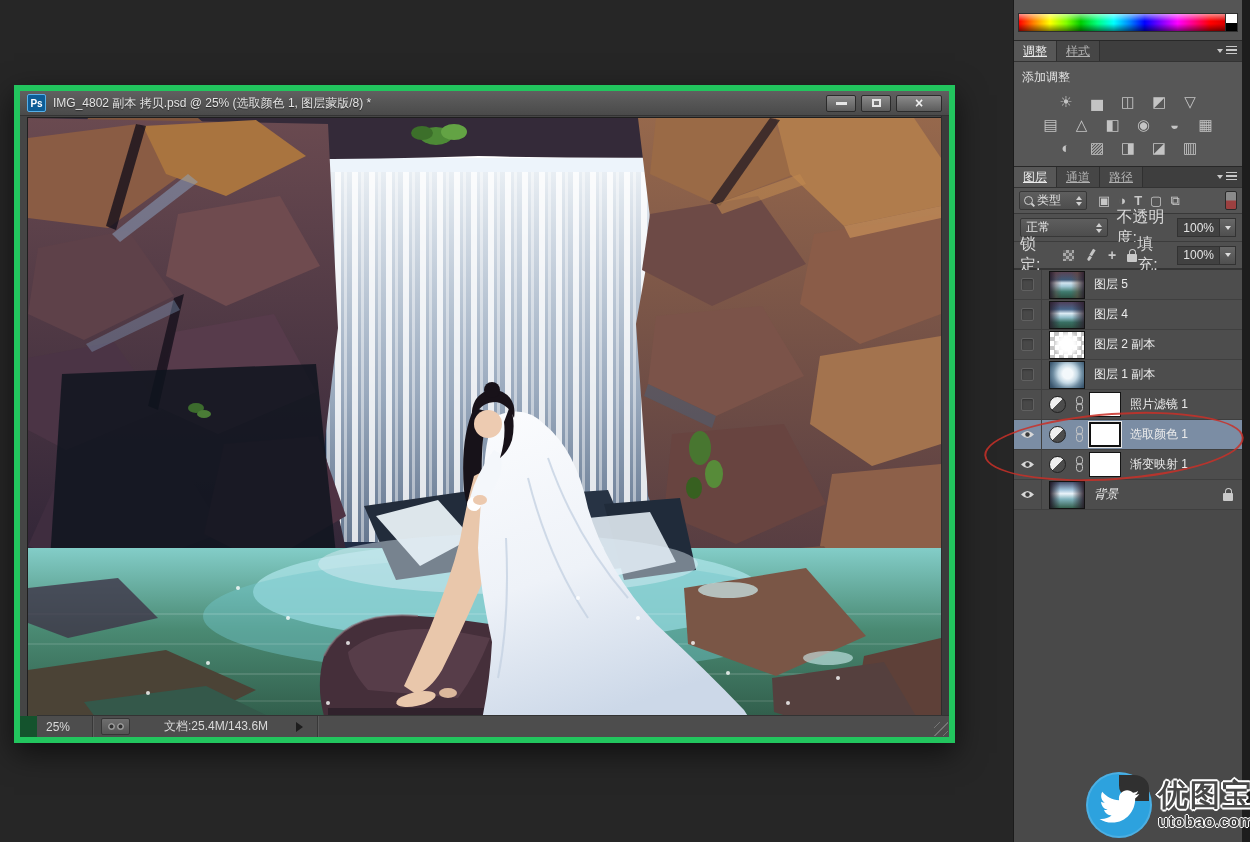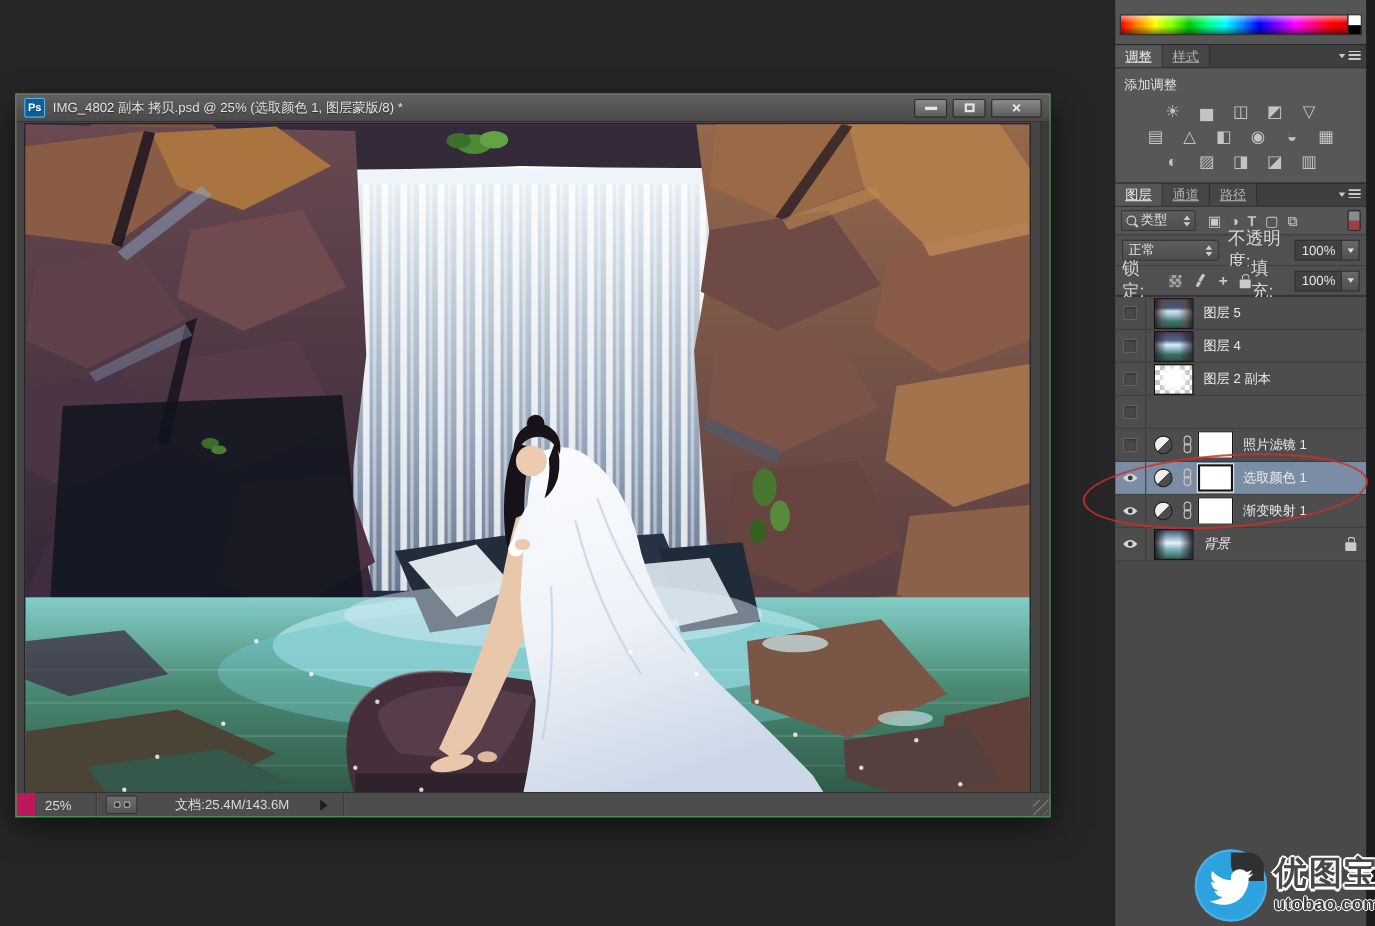--- a/index.html
+++ b/index.html
@@ -1,22 +1,22 @@
 <!DOCTYPE html>
 <html><head>
 <meta charset="utf-8">
 <style>
   html,body{margin:0;padding:0;}
   body{width:1250px;height:842px;background:#262626;overflow:hidden;position:relative;
        font-family:"Liberation Sans","DejaVu Sans",sans-serif;-webkit-font-smoothing:antialiased;}
   .app{position:absolute;inset:0;}
 
   
-  .doc-window{position:absolute;left:14px;top:85px;width:941px;height:658px;background:#be185d;
-              border:1px solid #22c55e;box-shadow:0 10px 28px rgba(0,0,0,.6);box-sizing:border-box;z-index:1;}
+  .doc-window{position:absolute;left:14px;top:85px;width:941px;height:658px;background:#14532d;
+              border:6px solid #22c55e;box-shadow:0 10px 28px rgba(0,0,0,.6);box-sizing:border-box;z-index:1;}
   .titlebar{height:24px;background:linear-gradient(#606060,#4a4a4a);display:flex;align-items:center;
             padding:0 4px;border-bottom:1px solid #333;}
   .ps-badge{width:17px;height:16px;background:#0d5d96;border:1px solid #58b0e8;color:#fff;font-size:10px;
             font-weight:bold;display:flex;align-items:center;justify-content:center;border-radius:2px;margin:0 7px 0 3px;flex:none;}
   .title-text{font-size:12px;color:#e4e4e4;flex:1;white-space:nowrap;overflow:hidden;text-shadow:0 1px 1px rgba(0,0,0,.5);}
   .win-controls{display:flex;gap:5px;margin-right:3px;}
   .win-btn{width:30px;height:17px;background:linear-gradient(#8a8a8a,#5c5c5c);border:1px solid #2b2b2b;
            border-radius:2px;display:flex;align-items:center;justify-content:center;padding:0;cursor:pointer;}
   .win-btn.wide{width:46px;}
   .glyph-min{width:11px;height:3px;background:#e6e6e6;display:block;}
@@ -480,20 +480,24 @@
             </span>
             <span class="row-body">
               <span class="thumb th-checker"></span>
               <span class="layer-name">图层 2 副本</span>
             </span>
           </div>
           <div class="layer-row">
             <span class="eye-cell">
               <span class="empty-well"></span>
             </span>
+            <span class="row-body">
+              <span class="thumb th-photo-soft"></span>
+              <span class="layer-name">图层 1 副本</span>
+            </span>
           </div>
           <div class="layer-row">
             <span class="eye-cell">
               <span class="empty-well"></span>
             </span>
             <span class="row-body">
               <span class="adj-circle"></span>
               <span class="chain"></span>
               <span class="mask"></span>
               <span class="layer-name">照片滤镜 1</span>

